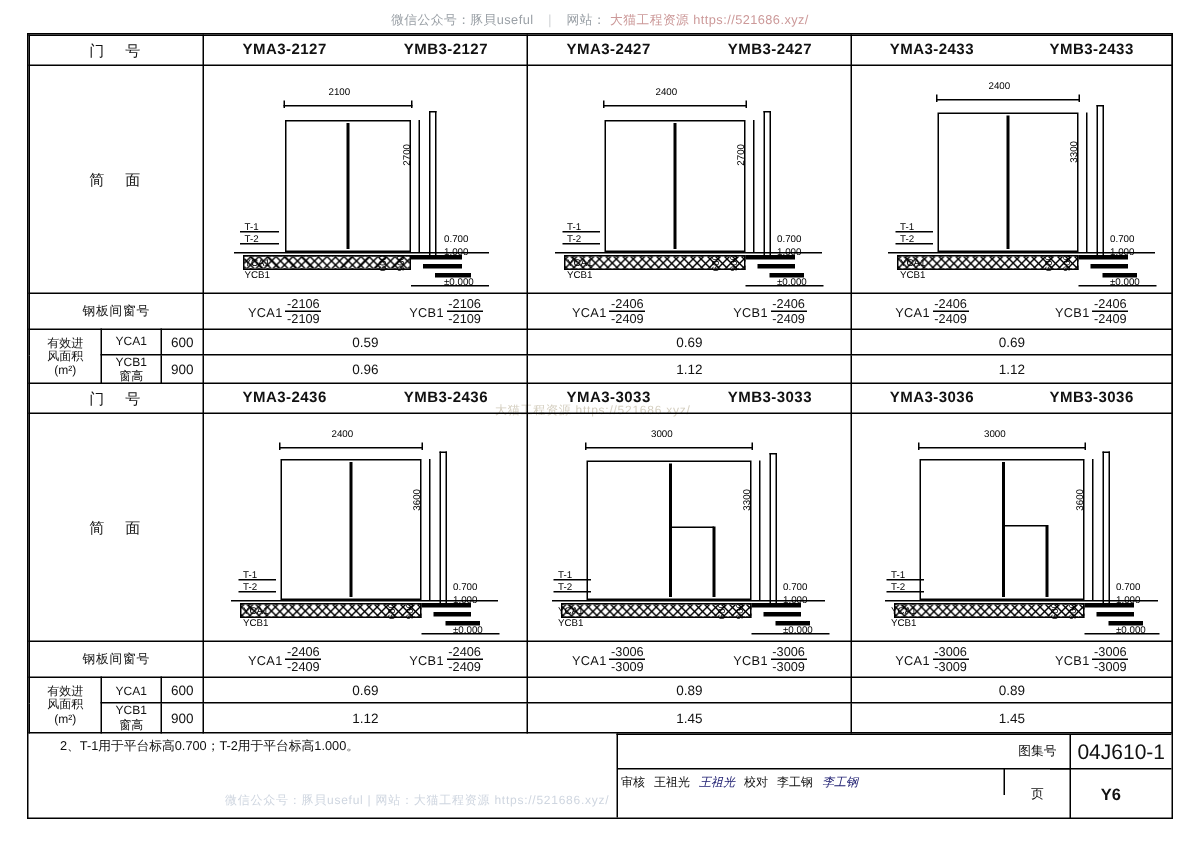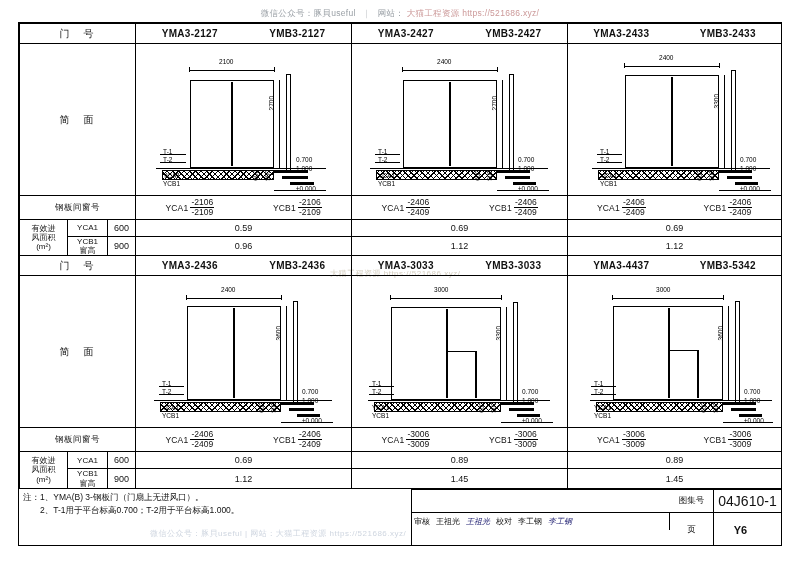--- a/index.html
+++ b/index.html
@@ -394,22 +394,22 @@
         </div>
       </td>
       <td>
         <div class="hdr-pair">
           <span>YMA3-3033</span>
           <span>YMB3-3033</span>
         </div>
       </td>
       <td>
         <div class="hdr-pair">
-          <span>YMA3-4437</span>
-          <span>YMB3-5342</span>
+          <span>YMA3-3036</span>
+          <span>YMB3-3036</span>
         </div>
       </td>
     </tr>
 
     <tr>
       <td colspan="3">
         <span class="lbl">简　面</span>
       </td>
 
       <td class="fig-cell">
@@ -598,21 +598,20 @@
       <td>900</td>
       <td>1.12</td>
       <td>1.45</td>
       <td>1.45</td>
     </tr>
   </tbody>
     </table>
 
   <div class="footer">
     <div class="notes">
-      <div>注：1、YMA(B) 3-钢板门（门扇上无进风口）。</div>
       <div>　　2、T-1用于平台标高0.700；T-2用于平台标高1.000。</div>
     </div>
 
     <div class="titlebox">
       <div class="tb-atlas-lbl">图集号</div>
       <div class="tb-atlas-val">04J610-1</div>
 
       <div class="tb-row2">
         <span class="tb-seg">审核</span>
         <span class="tb-seg">王祖光</span>

